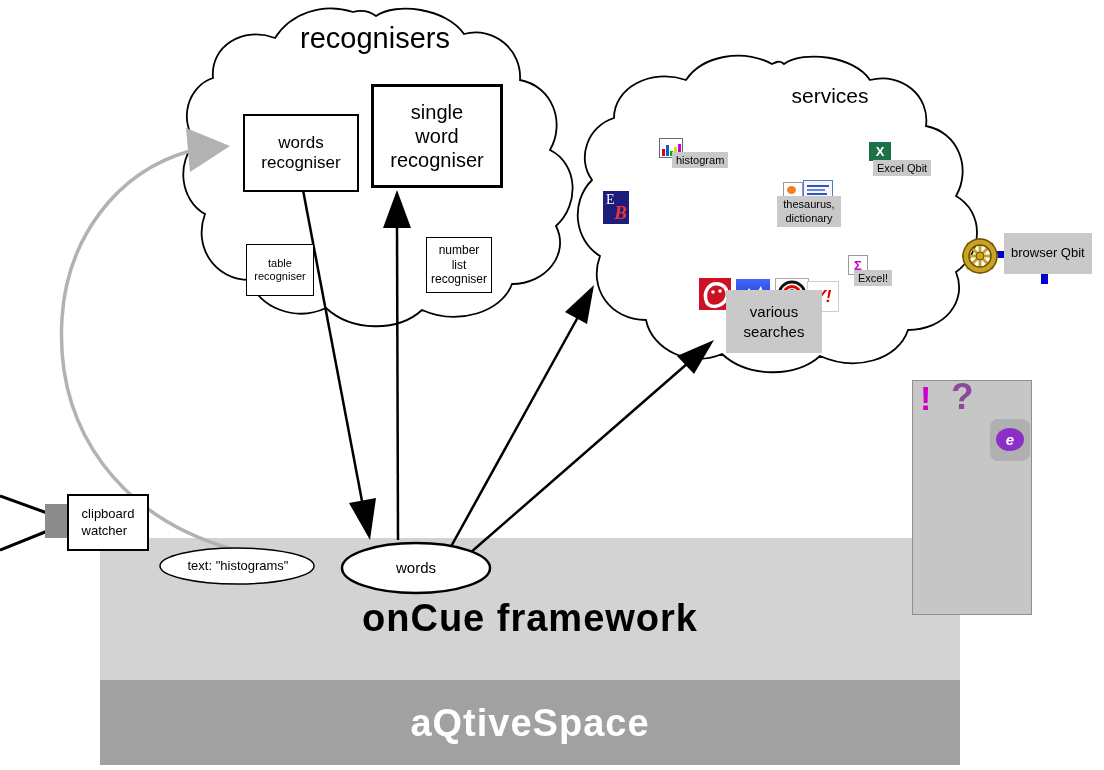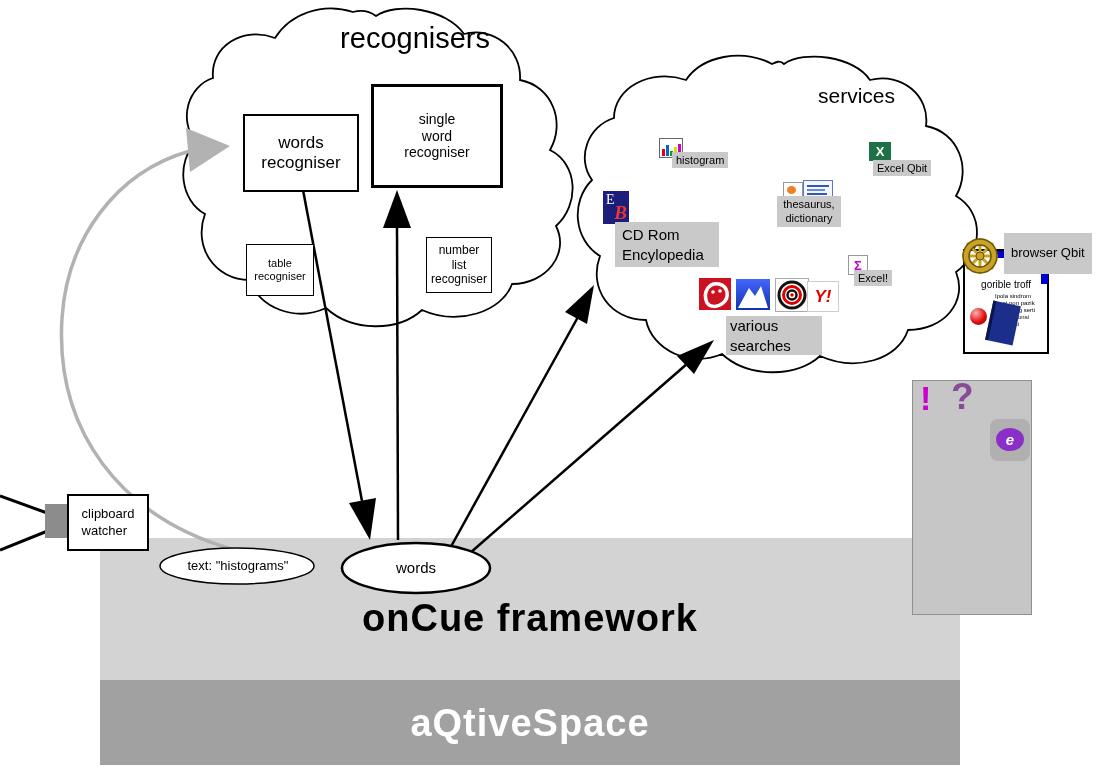--- a/index.html
+++ b/index.html
@@ -17,28 +17,28 @@
   .aqtive-title{top:702px;color:#fff}
 
   svg.underlay{position:absolute;left:0;top:0}
   .cloud{fill:#fff;stroke:#000;stroke-width:1.8px}
   .arr{stroke:#000;stroke-width:2.5px}
   .head{fill:#000}
   .gray-curve{fill:none;stroke:#b2b2b2;stroke-width:3.5px}
   .gray-head{fill:#b2b2b2}
   .ell{fill:#fff;stroke:#000}
 
-  .cloud-label{position:absolute;text-align:right}
+  .cloud-label{position:absolute;text-align:center}
   .rec-label{left:260px;top:22px;width:230px;font-size:29px}
   .srv-label{left:765px;top:84px;width:130px;font-size:21px}
 
   .rbox{position:absolute;background:#fff;border:2px solid #000;display:flex;align-items:center;
         justify-content:center;text-align:center;line-height:1.2}
   .words-rec{left:243px;top:114px;width:112px;height:74px;font-size:17px}
-  .single-rec{left:371px;top:84px;width:126px;height:98px;border-width:3px;font-size:14px}
+  .single-rec{left:371px;top:84px;width:126px;height:98px;border-width:3px;font-size:20px}
   .table-rec{left:246px;top:244px;width:66px;height:50px;border-width:1px;font-size:11px}
   .number-rec{left:426px;top:237px;width:64px;height:54px;border-width:1px;font-size:12px}
 
   .glabel{position:absolute;background:#c9c9c9;font-size:11px;line-height:1.3;padding:1px 4px}
 
   .icon{position:absolute}
   .icon-histogram i{position:absolute;bottom:1px;width:3px;display:block}
   .eb-e{position:absolute;left:3px;top:1px;color:#fff;font-family:"Liberation Serif",serif;font-size:14px}
   .eb-b{position:absolute;right:2px;bottom:0;color:#e33;font-family:"Liberation Serif",serif;
         font-size:19px;font-style:italic;font-weight:bold}
@@ -148,22 +148,20 @@
 
   <div class="icon" style="left:869px;top:142px;width:22px;height:19px;background:#1e7145;color:#fff;display:flex;align-items:center;justify-content:center;font-size:13px;font-weight:bold">
     <span>X</span>
   </div>
   <div class="glabel" style="left:873px;top:160px">Excel Qbit</div>
 
   <div class="icon" style="left:603px;top:191px;width:26px;height:33px;background:#1d1d7c">
     <span class="eb-e">E</span>
     <span class="eb-b">B</span>
   </div>
-  <div class="glabel ml" style="left:615px;top:222px;width:97px;font-size:15px;padding:3px 0 3px 7px">CD Rom
-Encylopedia</div>
 
   <div class="icon" style="left:783px;top:182px;width:18px;height:15px;background:#fff;border:1px solid #999">
     <i style="position:absolute;left:3px;top:3px;width:9px;height:8px;border-radius:50%;background:#f08020"></i>
   </div>
   <div class="icon" style="left:803px;top:180px;width:28px;height:18px;background:#f4f6ff;border:1px solid #5577cc">
     <i style="position:absolute;left:3px;top:4px;width:22px;height:2px;background:#3355bb"></i>
     <i style="position:absolute;left:3px;top:8px;width:18px;height:2px;background:#6688dd"></i>
     <i style="position:absolute;left:3px;top:12px;width:20px;height:2px;background:#3355bb"></i>
   </div>
   <div class="glabel ml" style="left:777px;top:196px;width:56px;text-align:center">thesaurus,
@@ -190,33 +188,23 @@
     <svg width="32" height="32">
       <circle cx="16" cy="16" r="13" fill="none" stroke="#111" stroke-width="3"></circle>
       <circle cx="16" cy="16" r="8.5" fill="none" stroke="#d00" stroke-width="3"></circle>
       <circle cx="16" cy="16" r="4.5" fill="none" stroke="#111" stroke-width="2.5"></circle>
       <circle cx="16" cy="16" r="1.8" fill="#d00"></circle>
     </svg>
   </div>
   <div class="icon" style="left:807px;top:281px;width:30px;height:29px;background:#fff;border:1px solid #ccc;display:flex;align-items:center;justify-content:center">
     <span style="color:#d00;font-weight:bold;font-style:italic;font-size:17px">Y!</span>
   </div>
-  <div class="glabel ml" style="left:726px;top:316px;width:88px;font-size:15px;text-align:left;padding:0 4px">various
+  <div class="glabel ml" style="left:726px;top:290px;width:88px;font-size:15px;text-align:center;padding:12px 4px">various
 searches</div>
 
-  <div class="card">
-    <div class="card-title">gorible troff</div>
-    <div class="card-lines ml">Ipola sindrom
-ka si non pazik
-migsla irig serti
-sala ramonsi
-ga techsi</div>
-    <div class="sphere"></div>
-    <div class="book"></div>
-  </div>
   <div class="bframe" style="left:996px;top:251px;width:52px;height:7px"></div>
   <div class="bframe" style="left:1041px;top:251px;width:7px;height:33px"></div>
   <div class="icon" style="left:960px;top:236px;width:40px;height:40px">
     <svg width="40" height="40">
       <g stroke="#c9a227" stroke-width="3">
         <line x1="20" y1="2" x2="20" y2="38"></line>
           <line x1="2" y1="20" x2="38" y2="20"></line>
         <line x1="7" y1="7" x2="33" y2="33"></line>
           <line x1="33" y1="7" x2="7" y2="33"></line>
       </g>

